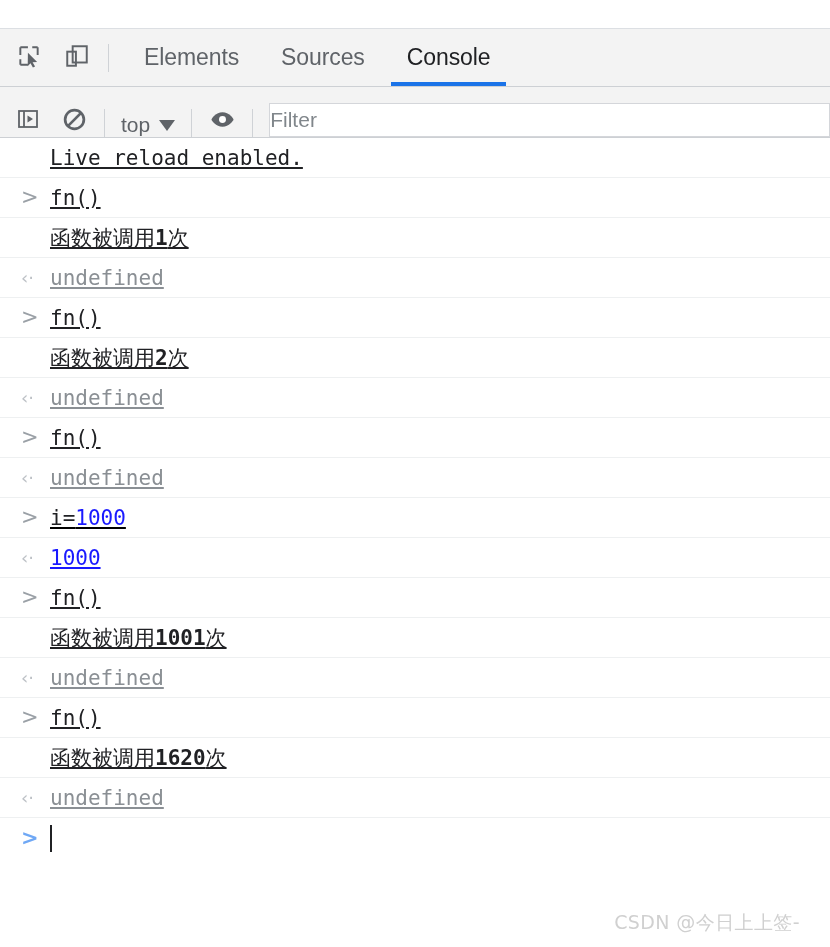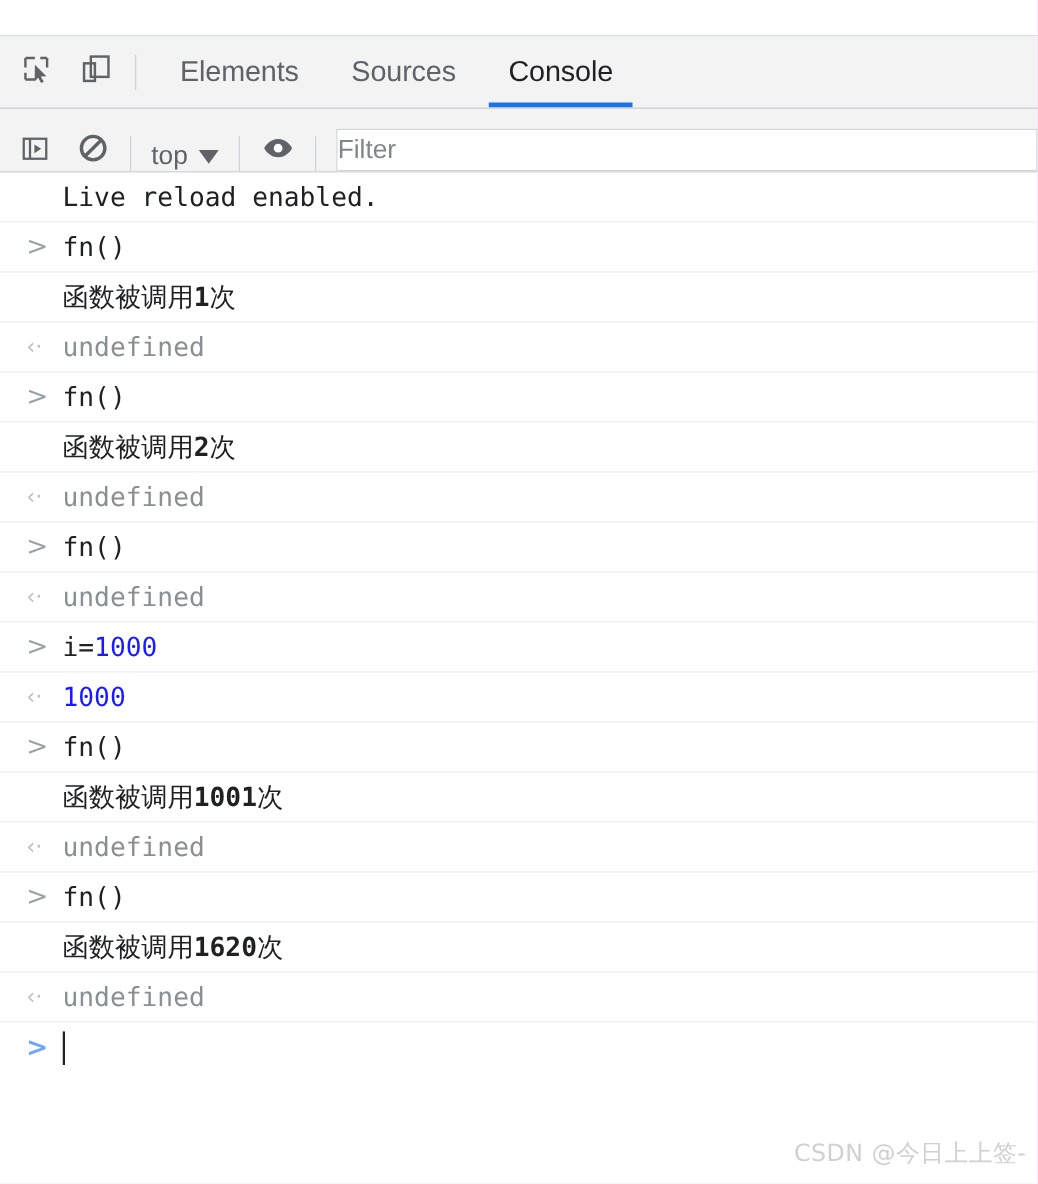--- a/index.html
+++ b/index.html
@@ -12,21 +12,21 @@
     height: 947px;
     overflow: hidden;
     font-family: "Liberation Sans", sans-serif;
     -webkit-font-smoothing: antialiased;
   }
 
   #devtools {
     width: 830px;
     height: 947px;
     position: relative;
-    background: #f0abfc;
+    background: #fde047;
     display: flex;
     flex-direction: column;
   }
 
   
   .top-strip {
     height: 28px;
     background: #ffffff;
     flex: 0 0 28px;
   }
@@ -164,20 +164,21 @@
     display: flex;
     align-items: center;
     justify-content: flex-start;
     padding-left: 7px;
     box-sizing: border-box;
   }
   .msg {
     flex: 1 1 auto;
     white-space: pre;
     overflow: hidden;
+    text-decoration: underline;
   }
 
   .mono {
     font-family: "DejaVu Sans Mono", "Liberation Mono", monospace;
     font-size: 21px;
   }
   .txt-black { color: #202124; }
   .txt-gray  { color: #8a8f94; }
   .txt-blue  { color: #1a1aff; }
 
@@ -208,21 +209,21 @@
   .caret-bar {
     display: inline-block;
     width: 2px;
     height: 27px;
     background: #202124;
     vertical-align: middle;
   }
 
   .watermark {
     position: absolute;
-    right: 9px;
+    right: 30px;
     bottom: 11px;
     font-family: "DejaVu Sans", sans-serif;
     font-size: 19px;
     color: #d0d0d0;
     white-space: nowrap;
     letter-spacing: 0.4px;
   }
 </style>
 </head>
 <body>

